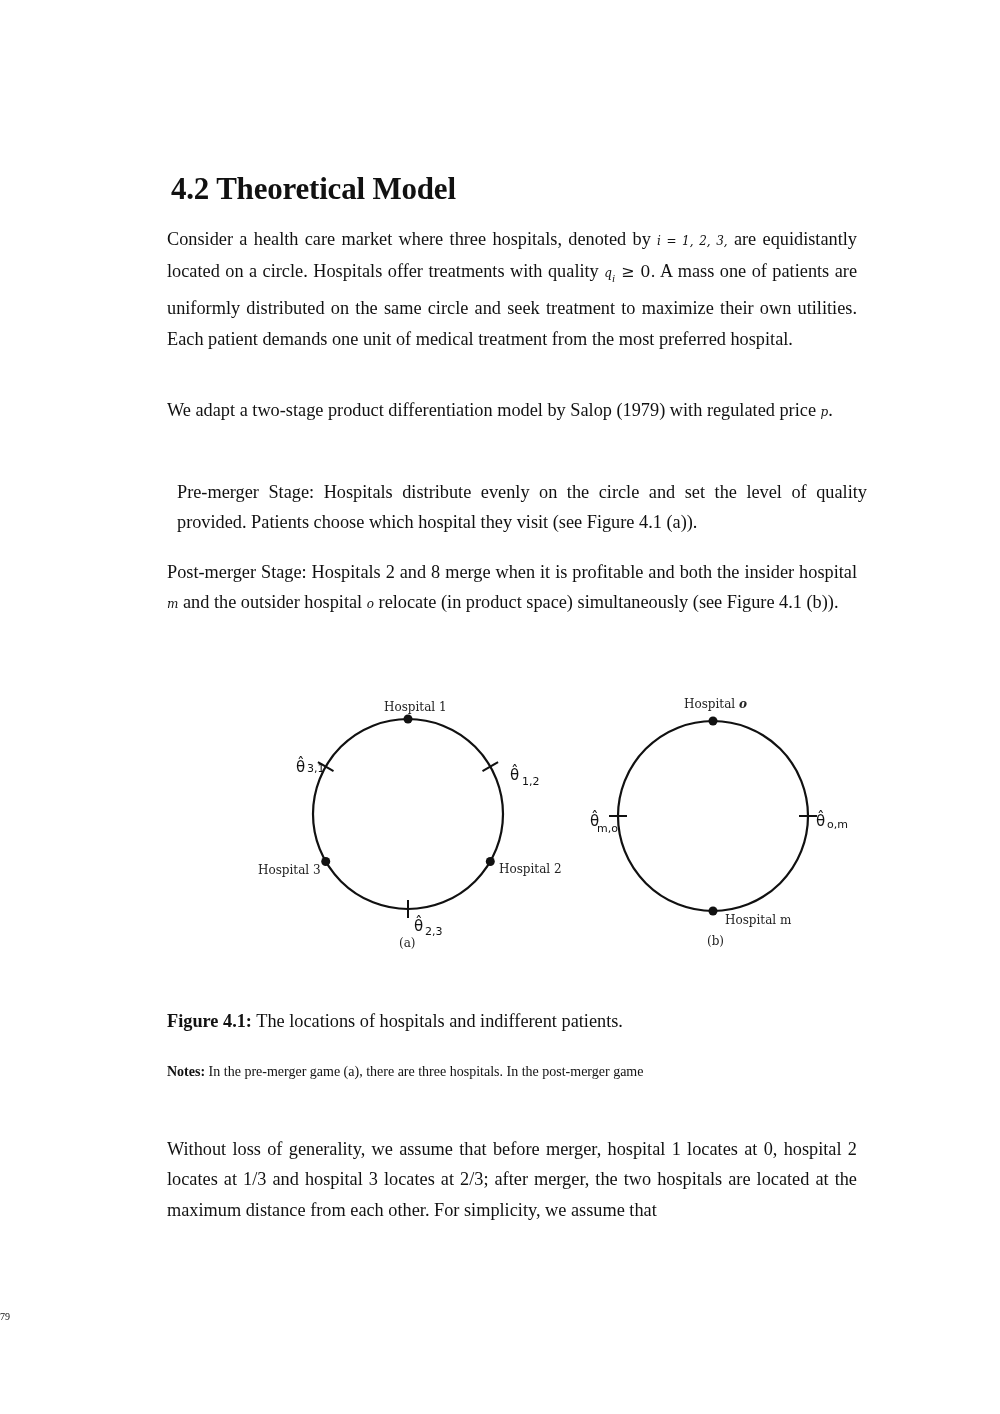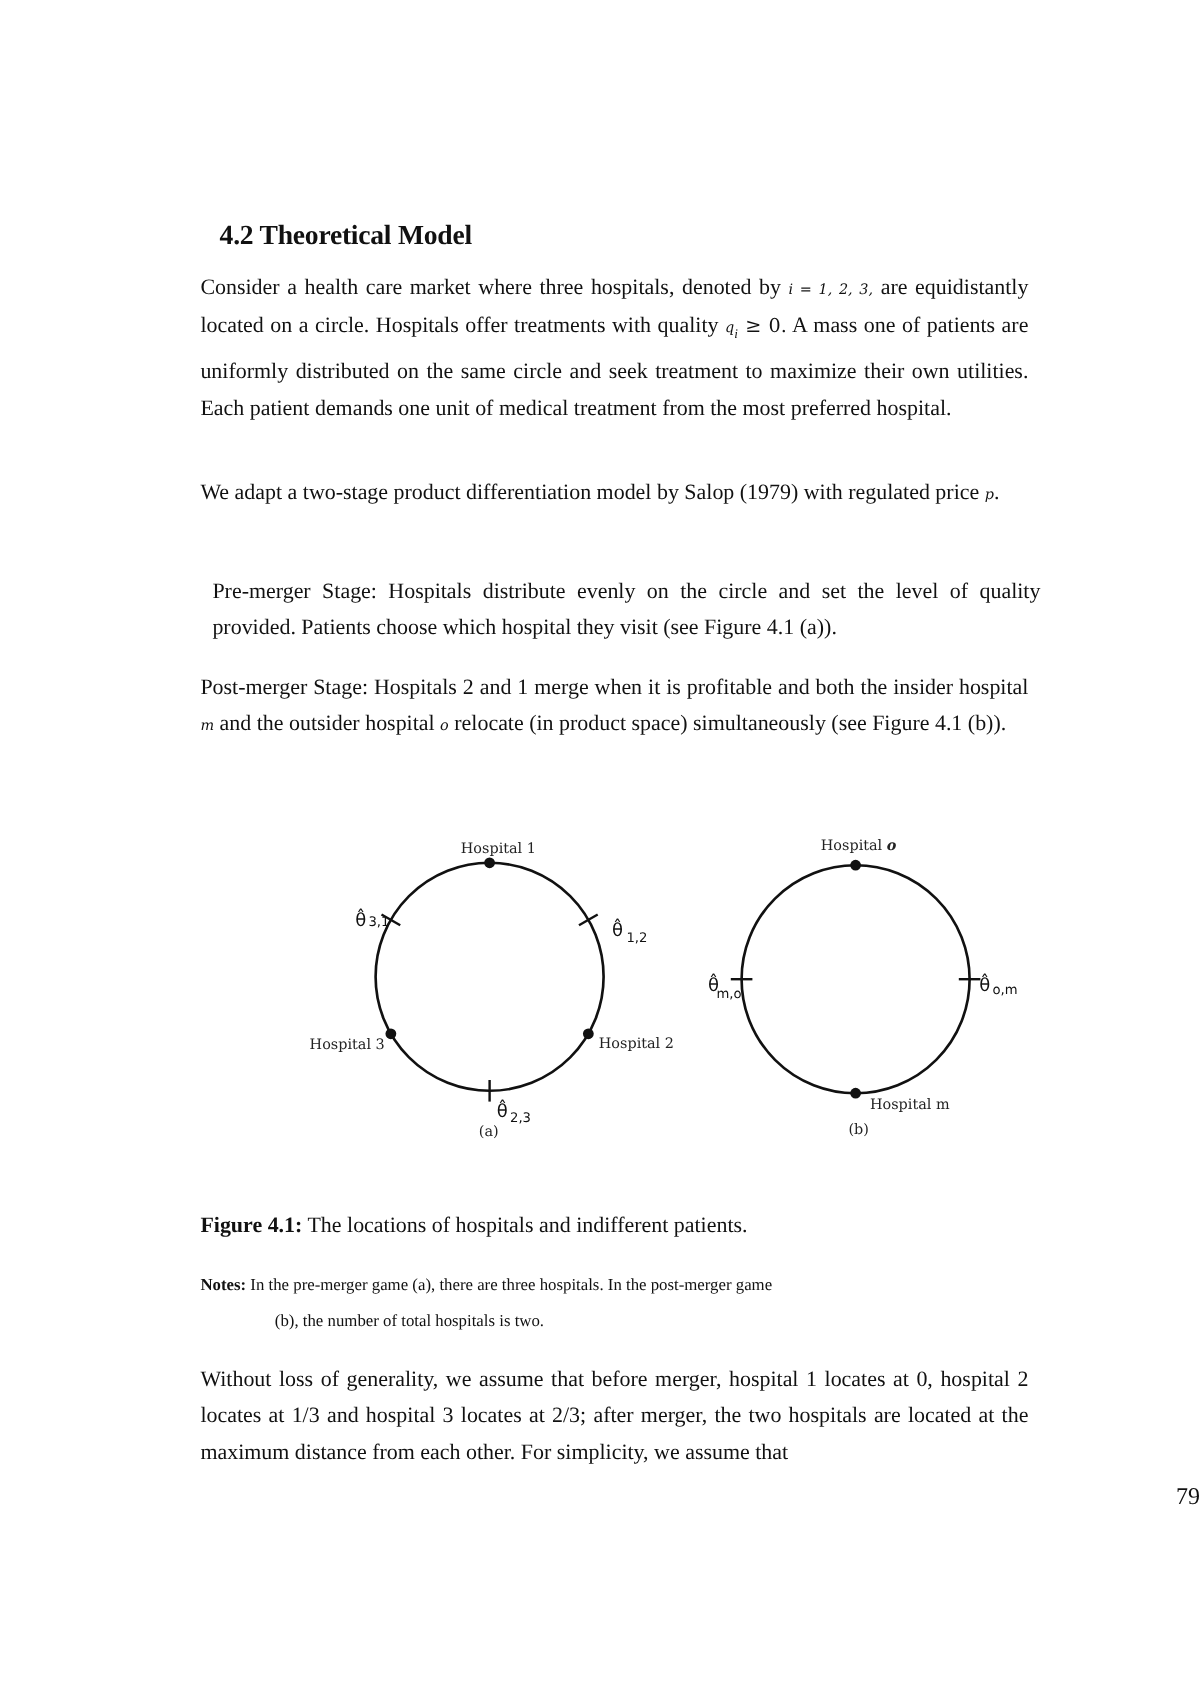--- a/index.html
+++ b/index.html
@@ -1,48 +1,48 @@
 <!DOCTYPE html>
 <html><head>
 <meta charset="utf-8">
 <style>
   html, body { margin: 0; padding: 0; background: #ffffff; }
   body { width: 1000px; height: 1414px; position: relative; overflow: hidden;
          font-family: "Liberation Serif", serif; color: #111; }
   .page { position: absolute; left: 167px; top: 0; width: 690px; }
-  h2 { position: absolute; top: 167px; left: 0; margin: 16px; font-size: 23px; font-weight: bold; letter-spacing: -0.2px; }
+  h2 { position: absolute; top: 167px; left: 0; margin: 4px; font-size: 31px; font-weight: bold; letter-spacing: -0.2px; }
   .para { position: absolute; left: 0; width: 690px; margin: 0; font-size: 18.3px; line-height: 30.3px; text-align: justify; }
   i.m { font-style: italic; font-family: "DejaVu Serif", serif; font-size: 12px; }
   .fig { position: absolute; left: 240px; top: 690px; width: 640px; height: 270px; }
   svg text { font-family: "DejaVu Serif", serif; }
   .lbl { font-size: 12px; fill: #222; }
   .th { font-family: "DejaVu Sans", sans-serif; font-size: 15px; fill: #111; }
   .sub { font-family: "DejaVu Sans", sans-serif; font-size: 11px; fill: #111; }
   .caption { position: absolute; left: 0; top: 1007px; font-size: 18.3px; line-height: 28px; margin: 0; }
   .notes { position: absolute; left: 0; top: 1057px; width: 690px; font-size: 14px; line-height: 30.3px; margin: 0; }
   .notes .indent { display: block; padding-left: 62px; }
-  .pagenum { position: absolute; left: 0; width: 1000px; top: 1236px; text-align: right; font-size: 20px; }
+  .pagenum { position: absolute; left: 0; width: 1000px; top: 1311px; text-align: left; font-size: 10px; }
 </style>
 </head>
 <body>
 
 <div class="page">
   <h2>4.2 Theoretical Model</h2>
 
   <p class="para" style="top:224px;"><span>Consider a health care market where three hospitals, denoted by </span><i class="m">i = 1, 2, 3,</i><span> are equidistantly located on a circle. Hospitals offer treatments with quality </span><i class="m">q</i><sub style="font-style:italic;font-size:11px;">i</sub><span class="m" style="font-family:'DejaVu Serif',serif;font-size:16px;"> ≥ 0.</span><span> A mass one of patients are uniformly distributed on the same circle and seek treatment to maximize their own utilities. Each patient demands one unit of medical treatment from the most preferred hospital.</span></p>
 
   <p class="para" style="top:395px;"><span>We adapt a two-stage product differentiation model by Salop (1979) with regulated price </span><i class="m">p</i><span>.</span></p>
 
   <p class="para" style="top:477px;margin-left:10px;">Pre-merger Stage: Hospitals distribute evenly on the circle and set the level of quality provided. Patients choose which hospital they visit (see Figure 4.1 (a)).</p>
 
-  <p class="para" style="top:557px;"><span>Post-merger Stage: Hospitals 2 and 1 merge when it is profitable and both the insider hospital </span><i class="m">m</i><span> and the outsider hospital </span><i class="m">o</i><span> relocate (in product space) simultaneously (see Figure 4.1 (b)).</span></p>
+  <p class="para" style="top:557px;"><span>Post-merger Stage: Hospitals 2 and 8 merge when it is profitable and both the insider hospital </span><i class="m">m</i><span> and the outsider hospital </span><i class="m">o</i><span> relocate (in product space) simultaneously (see Figure 4.1 (b)).</span></p>
 
   <p class="caption"><b>Figure 4.1:</b><span> The locations of hospitals and indifferent patients.</span></p>
 
-  <p class="notes"><b>Notes:</b><span> In the pre-merger game (a), there are three hospitals. In the post-merger game</span><span class="indent">(b), the number of total hospitals is two.</span></p>
+  <p class="notes"><b>Notes:</b><span> In the pre-merger game (a), there are three hospitals. In the post-merger game</span></p>
 
   <p class="para" style="top:1134px;">Without loss of generality, we assume that before merger, hospital 1 locates at 0, hospital 2 locates at 1/3 and hospital 3 locates at 2/3; after merger, the two hospitals are located at the maximum distance from each other. For simplicity, we assume that</p>
 </div>
 
 <svg class="fig" viewBox="240 690 640 270" style="left:240px;top:690px;">
 
   <g>
     <circle cx="408" cy="814" r="95" fill="none" stroke="#111" stroke-width="2.2"></circle>
     <g id="a-marks">
         <circle cx="408" cy="719" r="4.5" fill="#111"></circle>

